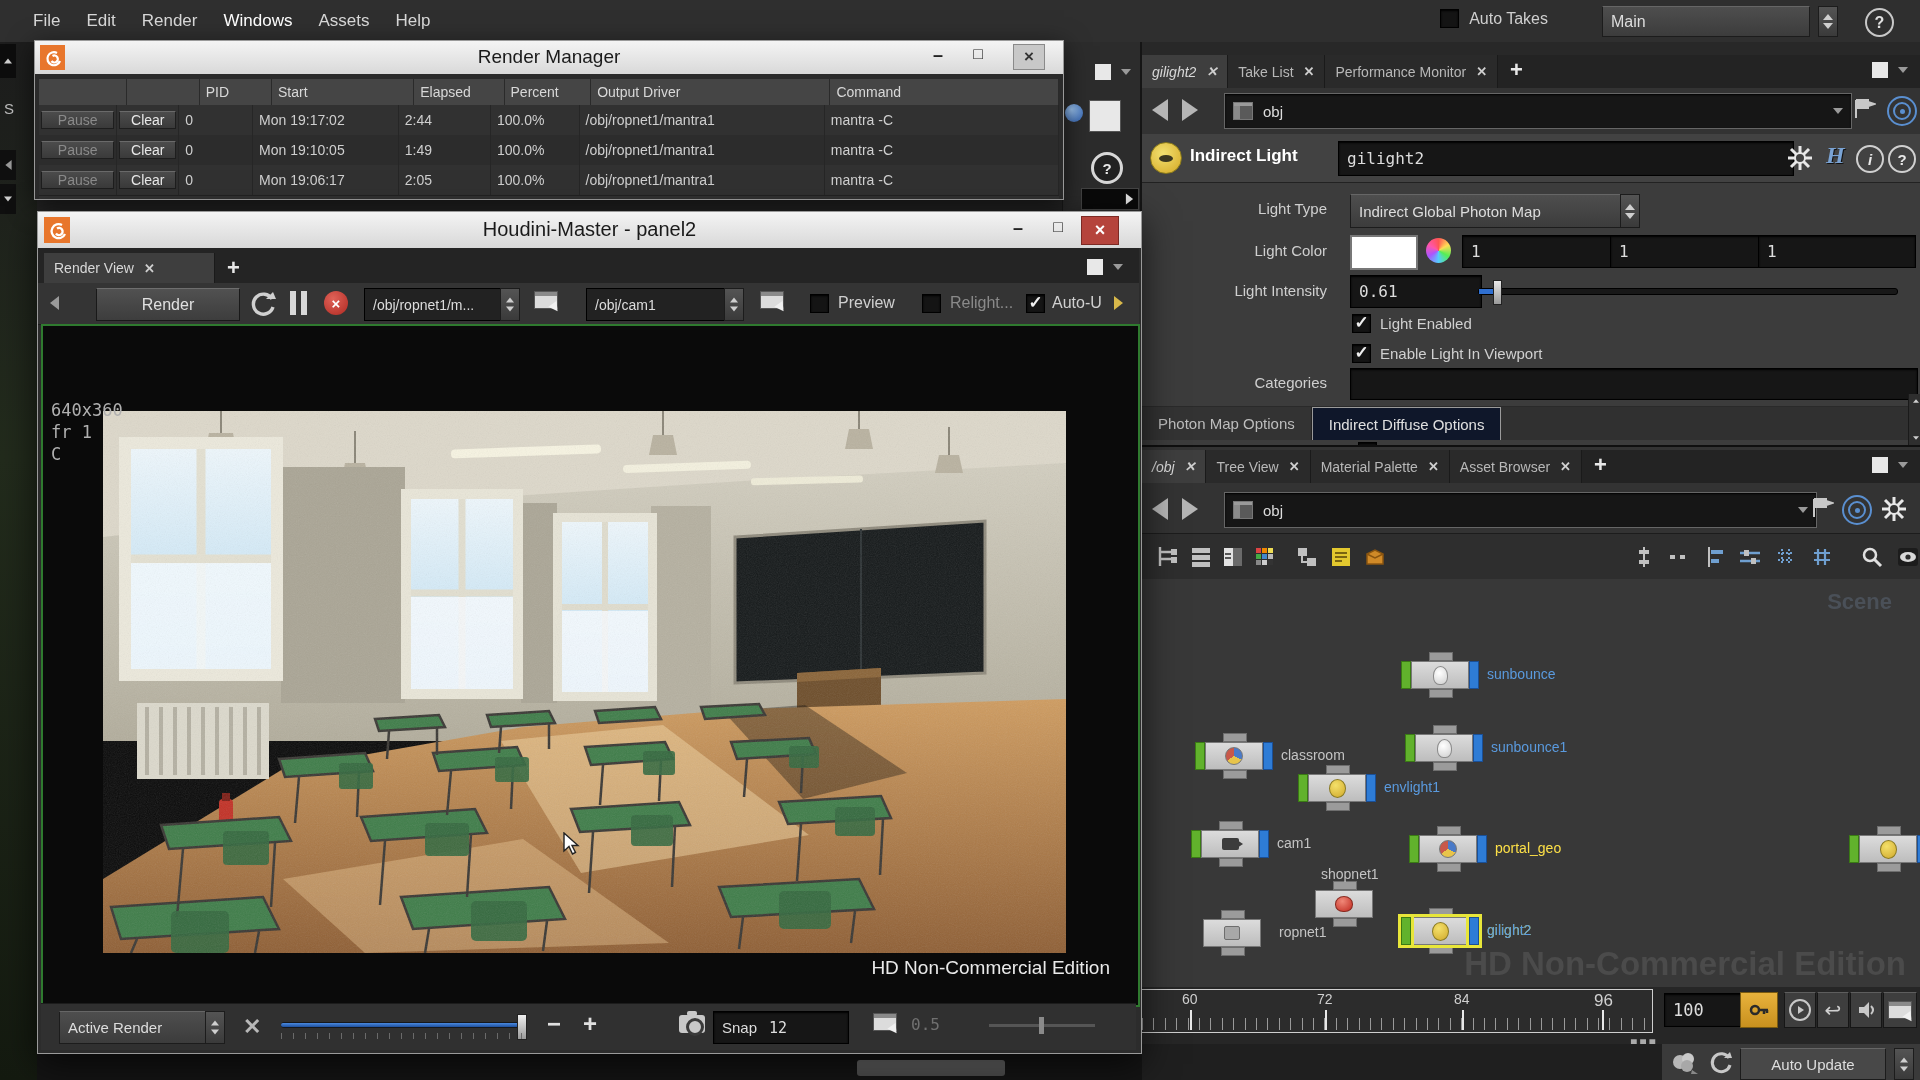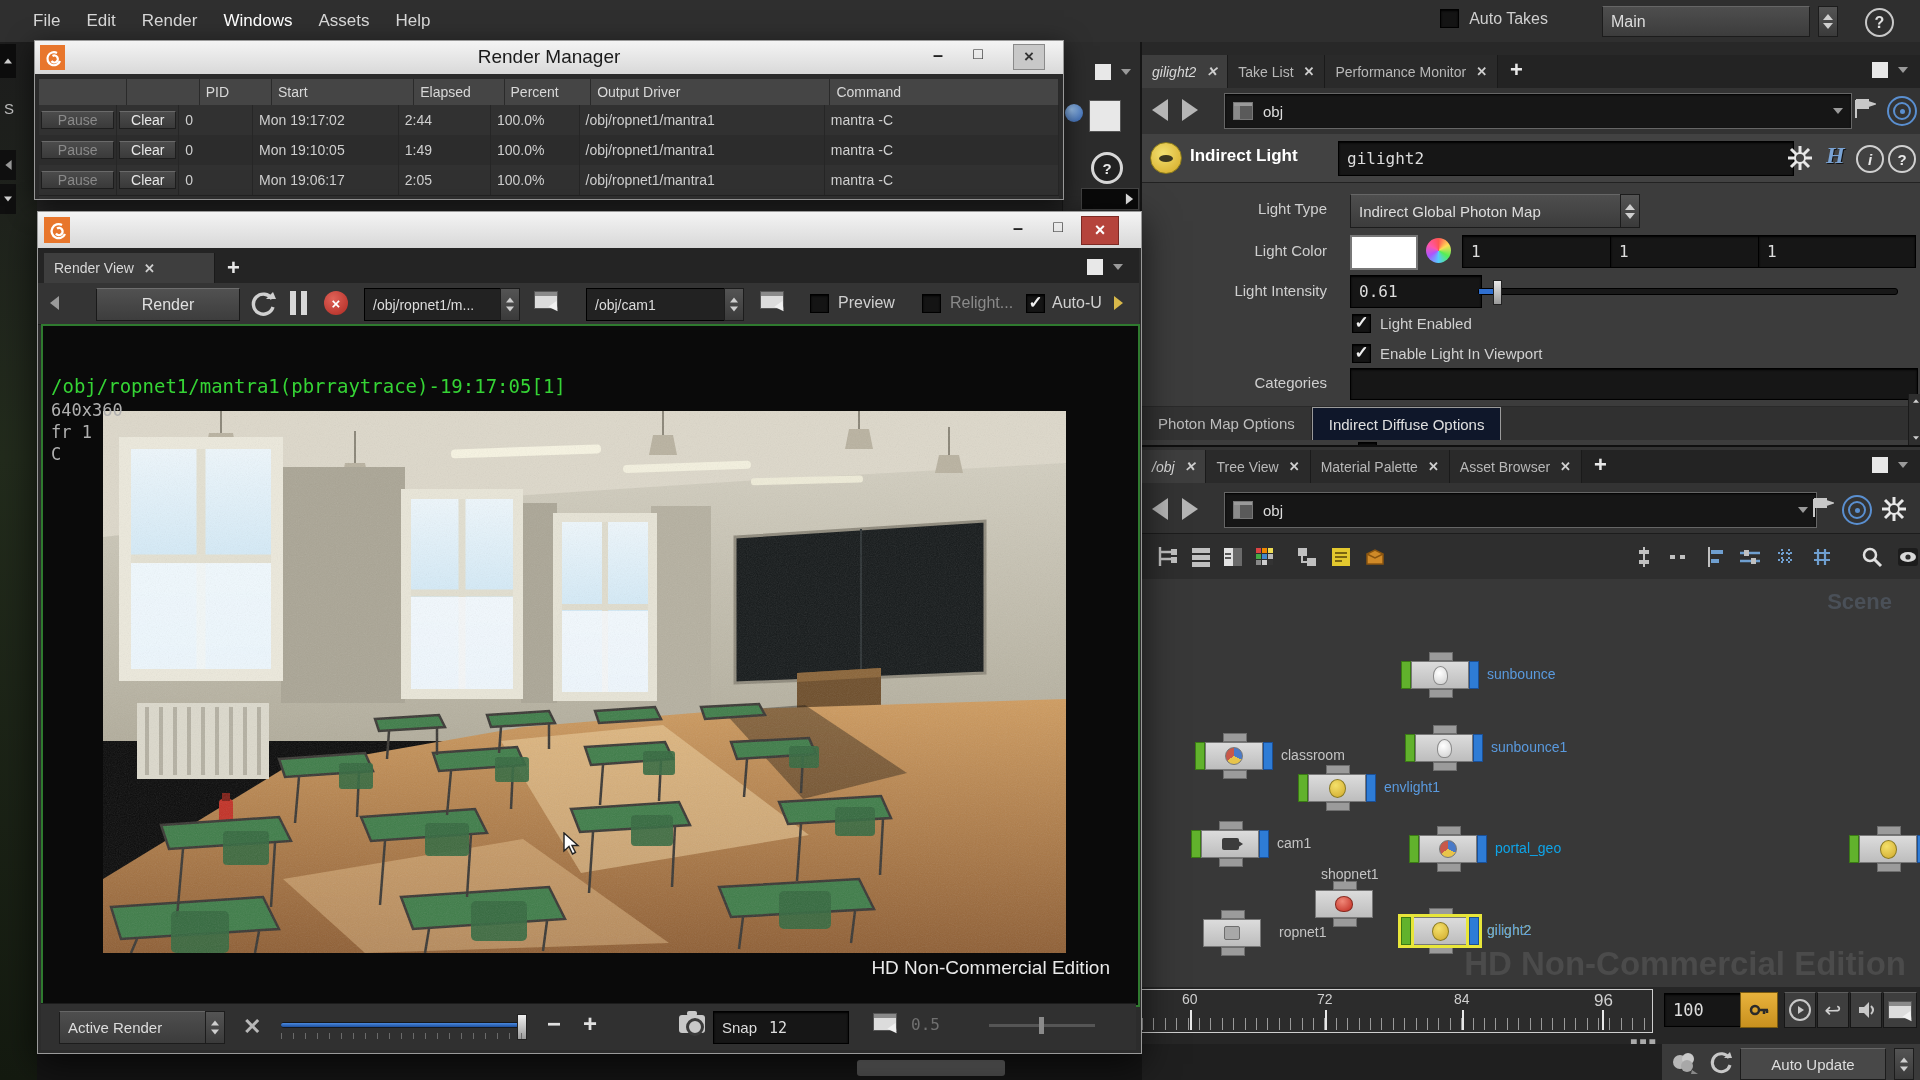--- a/index.html
+++ b/index.html
@@ -442,21 +442,21 @@
           <div class="nlabel" style="color: rgb(196, 196, 196);">cam1</div>
         </div>
         <div class="node" style="left: 277px; top: 256px;">
           <div class="nconn" style="top: -9px;"></div>
           <div class="nconn" style="top: 28px;"></div>
           <div class="nbody">
             <div class="icn-geo"></div>
           </div>
           <div class="nflagl"></div>
           <div class="nflagr"></div>
-          <div class="nlabel" style="color: #0ea5e9;">portal_geo</div>
+          <div class="nlabel" style="color: #fde047;">portal_geo</div>
         </div>
         <div class="node" style="left: 173px; top: 311px;">
           <div class="nconn" style="top: -9px;"></div>
           <div class="nconn" style="top: 28px;"></div>
           <div class="nbody">
             <div class="icn-teapot"></div>
           </div>
           <div class="nlabel" style="color: rgb(196, 196, 196); left: 6px; top: -24px;">shopnet1</div>
         </div>
         <div class="node" style="left: 61px; top: 340px;">
@@ -620,20 +620,21 @@
         <div style="height: 6px; background: rgb(49, 49, 49); border-top: 1px solid rgb(34, 34, 34);"></div>
       </div>
   </div>
 
   <div class="abs" style="left:37px;top:211px;width:1103px;height:841px;background:#2c2c2c;border:1px solid #9a9a9a;box-shadow:0 10px 34px rgba(0,0,0,.65);">
     <div style="position:relative;height:36px;background:linear-gradient(#f4f4f4,#d8d8d8);">
       <svg class="abs" style="left:6px;top:5px;" width="26" height="26">
           <rect width="26" height="26" fill="#e8762c"></rect>
           <path d="M18 8 a7 7 0 1 0 3 9 M13 11.5 a3.6 3.6 0 1 1 -1 5" stroke="#fff" stroke-width="2.3" fill="none"></path>
         </svg>
+      <div style="position:absolute;left:0;right:0;top:6px;text-align:center;color:#1a1a1a;font-size:20px;">Houdini-Master - panel2</div>
       <div class="winbtn abs" style="right:110px;top:6px;width:26px;height:22px;font-size:18px;">–</div>
       <div class="winbtn abs" style="right:70px;top:6px;width:26px;height:22px;font-size:16px;">□</div>
       <div class="winbtn abs" style="right:22px;top:4px;width:36px;height:27px;background:#b5443c;border:1px solid #7c2a24;color:#fff;font-size:18px;line-height:26px;">×</div>
     </div>
 
     <div class="abs" style="left:0;top:36px;width:1101px;height:35px;background:#242424;display:flex;align-items:flex-end;">
       <div class="tab active" style="margin-left:6px;height:30px;min-width:150px;">
         <span>Render View</span>
         <span class="x">✕</span>
       </div>
@@ -834,21 +835,20 @@
             <rect x="322" y="412" width="44" height="33" rx="4"></rect>
             <rect x="528" y="404" width="42" height="31" rx="4"></rect>
             <rect x="732" y="396" width="40" height="29" rx="4"></rect>
           <rect x="68" y="500" width="58" height="42" rx="5"></rect>
             <rect x="368" y="490" width="56" height="40" rx="5"></rect>
             <rect x="676" y="480" width="52" height="38" rx="5"></rect>
         </g>
         <rect width="963" height="542" filter="url(#noiseF)" opacity="0.14"></rect>
       </svg>
 
-      <div class="abs mono" style="left:8px;top:49px;color:#35d435;font-size:19px;">/obj/ropnet1/mantra1(pbrraytrace)-19:17:05[1]</div>
       <div class="abs mono" style="left:8px;top:74px;color:#b0b0b0;font-size:17px;">640x360</div>
       <div class="abs mono" style="left:8px;top:96px;color:#b0b0b0;font-size:17px;">fr 1</div>
       <div class="abs mono" style="left:8px;top:118px;color:#b0b0b0;font-size:17px;">C</div>
       <div class="abs" style="right:28px;bottom:26px;color:#eaeaea;font-size:19px;">HD Non-Commercial Edition</div>
 
       <svg class="abs" style="left:520px;top:506px;" width="22" height="24">
         <polygon points="1,1 1,19 6,14.5 9.5,22 12.5,20.5 9,13.5 15,13.5" fill="#fff" stroke="#222" stroke-width="1.4"></polygon>
       </svg>
     </div>
 

